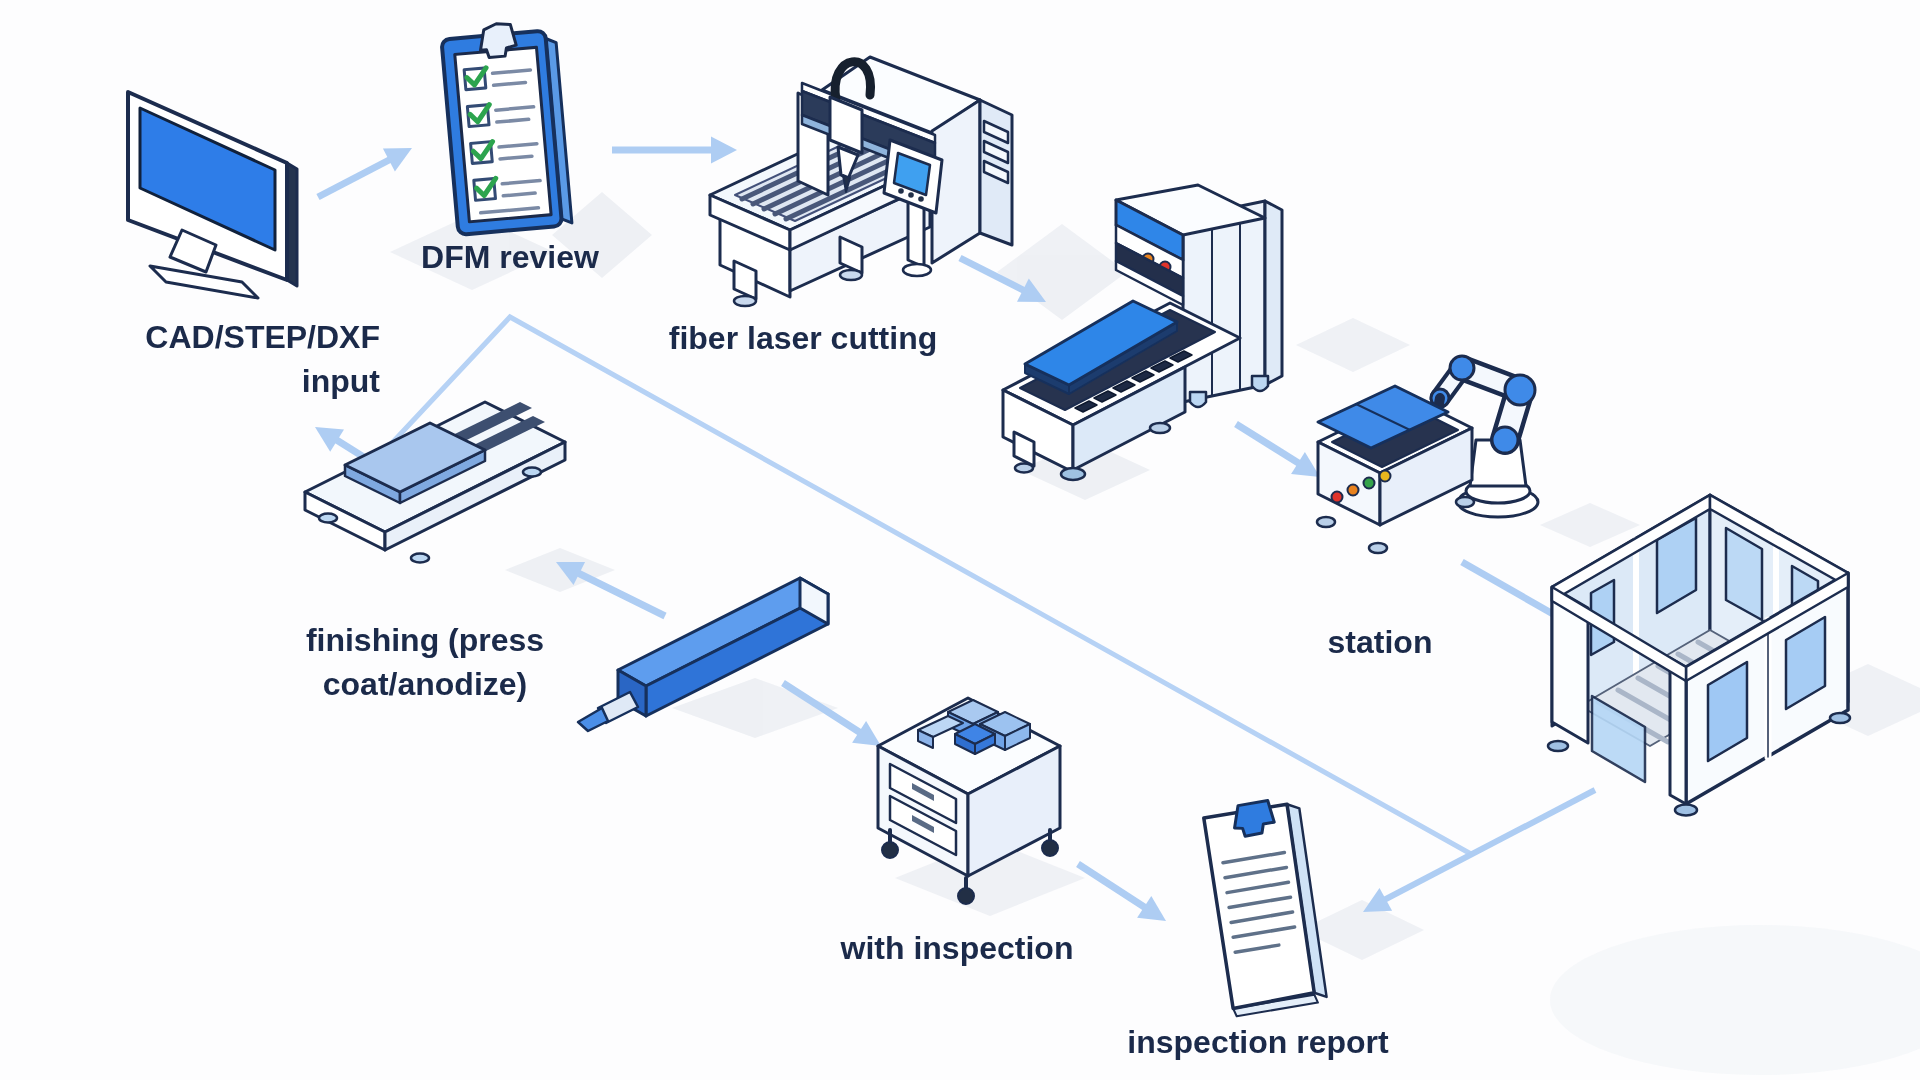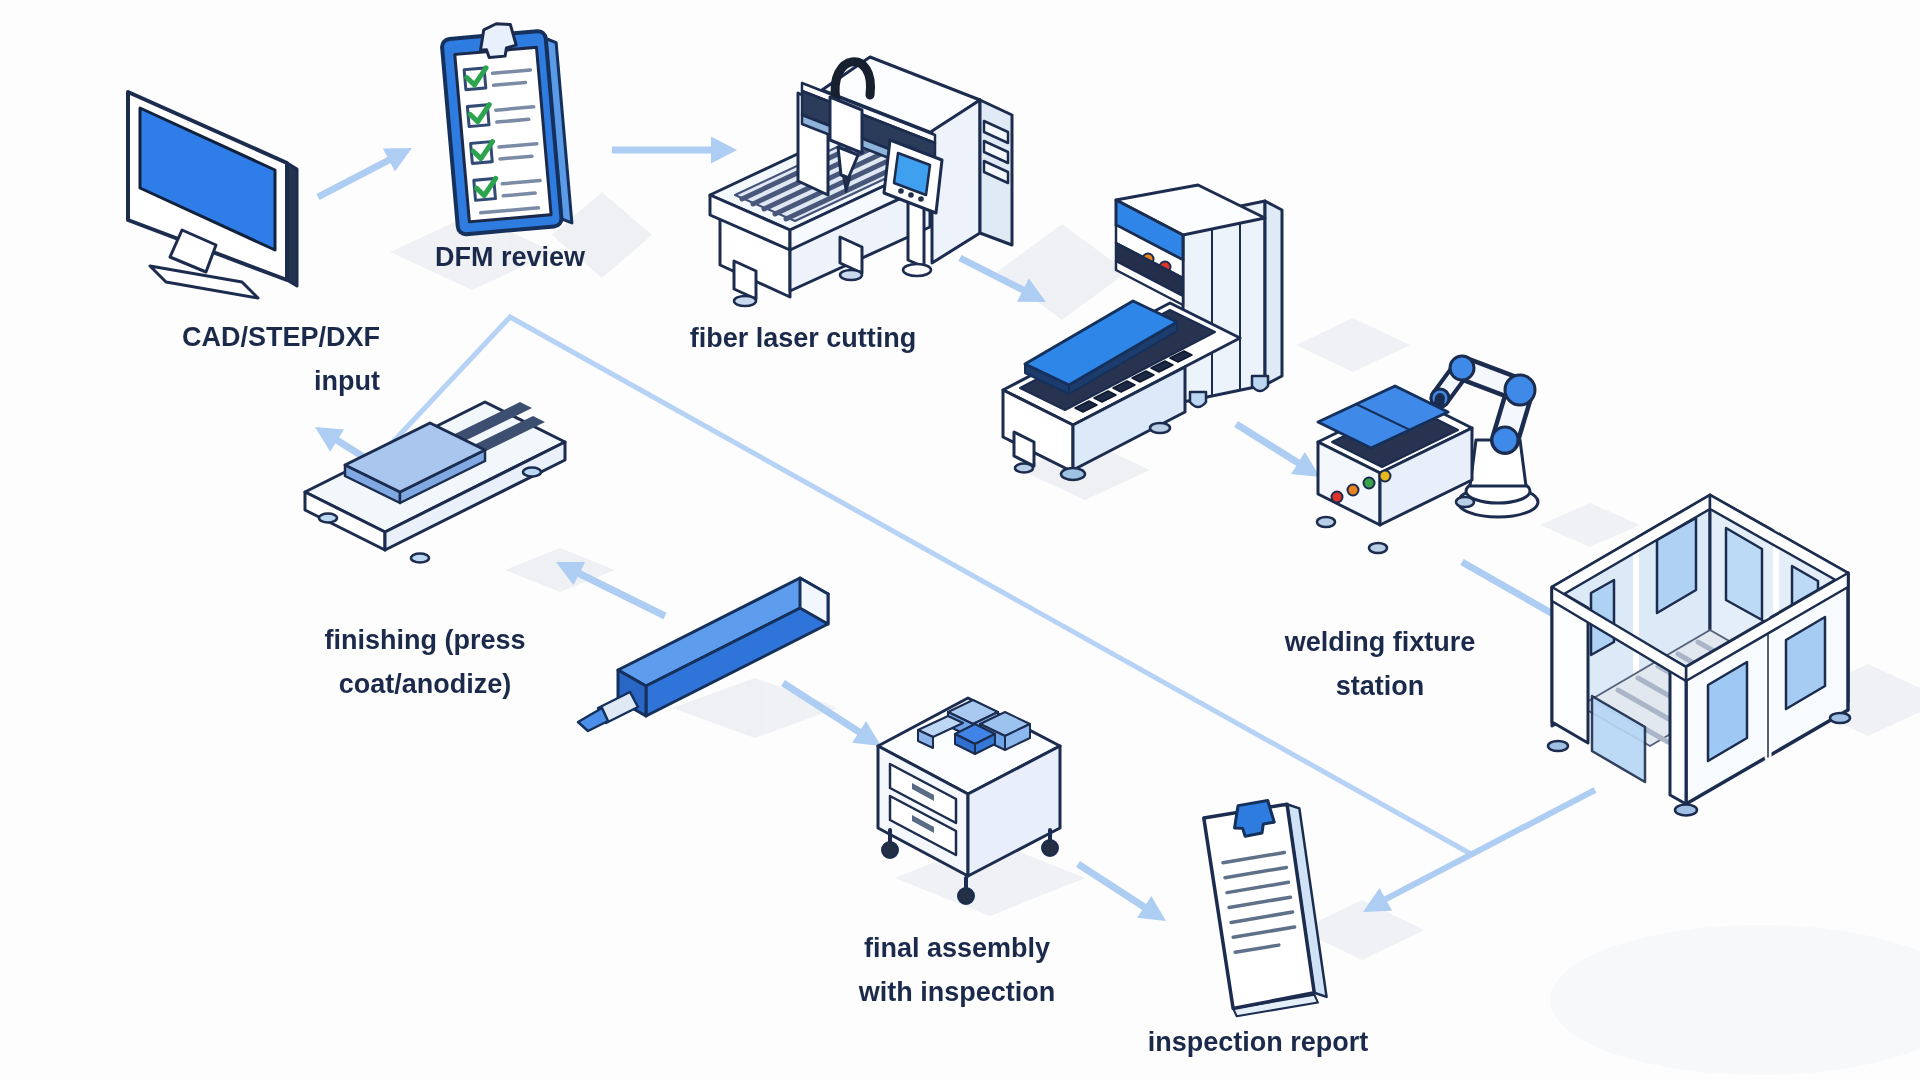--- a/index.html
+++ b/index.html
@@ -7,21 +7,21 @@
     position:relative;width:1920px;height:1080px;overflow:hidden;
     background:#fdfdfe;
     font-family:"Liberation Sans", sans-serif;
   }
   svg{display:block;}
   .overlay{position:absolute;left:0;top:0;z-index:1;}
   .node{position:absolute;margin:0;z-index:2;}
   .node svg{overflow:visible;}
   .label{
     position:absolute;z-index:3;text-align:center;
-    color:#1b2a4a;font-size:27px;font-weight:600;line-height:44px;
+    color:#1b2a4a;font-size:32px;font-weight:600;line-height:44px;
     letter-spacing:0px;white-space:nowrap;
   }
   .lbl-line{display:block;}
 </style>
 </head>
 <body>
 
 <div class="canvas">
 
   <svg class="overlay" width="1920" height="1080" viewBox="0 0 1920 1080">
@@ -400,28 +400,26 @@
     <span class="lbl-line">CAD/STEP/DXF</span>
     <span class="lbl-line">input</span>
   </div>
   <div class="label" style="left:330px;top:235px;width:360px;">
     <span class="lbl-line">DFM review</span>
   </div>
   <div class="label" style="left:620px;top:316px;width:366px;">
     <span class="lbl-line">fiber laser cutting</span>
   </div>
   <div class="label" style="left:1200px;top:620px;width:360px;">
-    <span class="lbl-line">welding fixture</span>
     <span class="lbl-line">station</span>
   </div>
   <div class="label" style="left:225px;top:618px;width:400px;">
     <span class="lbl-line">finishing (press</span>
     <span class="lbl-line">coat/anodize)</span>
   </div>
   <div class="label" style="left:770px;top:926px;width:374px;">
-    <span class="lbl-line">final assembly</span>
     <span class="lbl-line">with inspection</span>
   </div>
   <div class="label" style="left:1060px;top:1020px;width:396px;">
     <span class="lbl-line">inspection report</span>
   </div>
 
 </div>
 
 </body></html>

